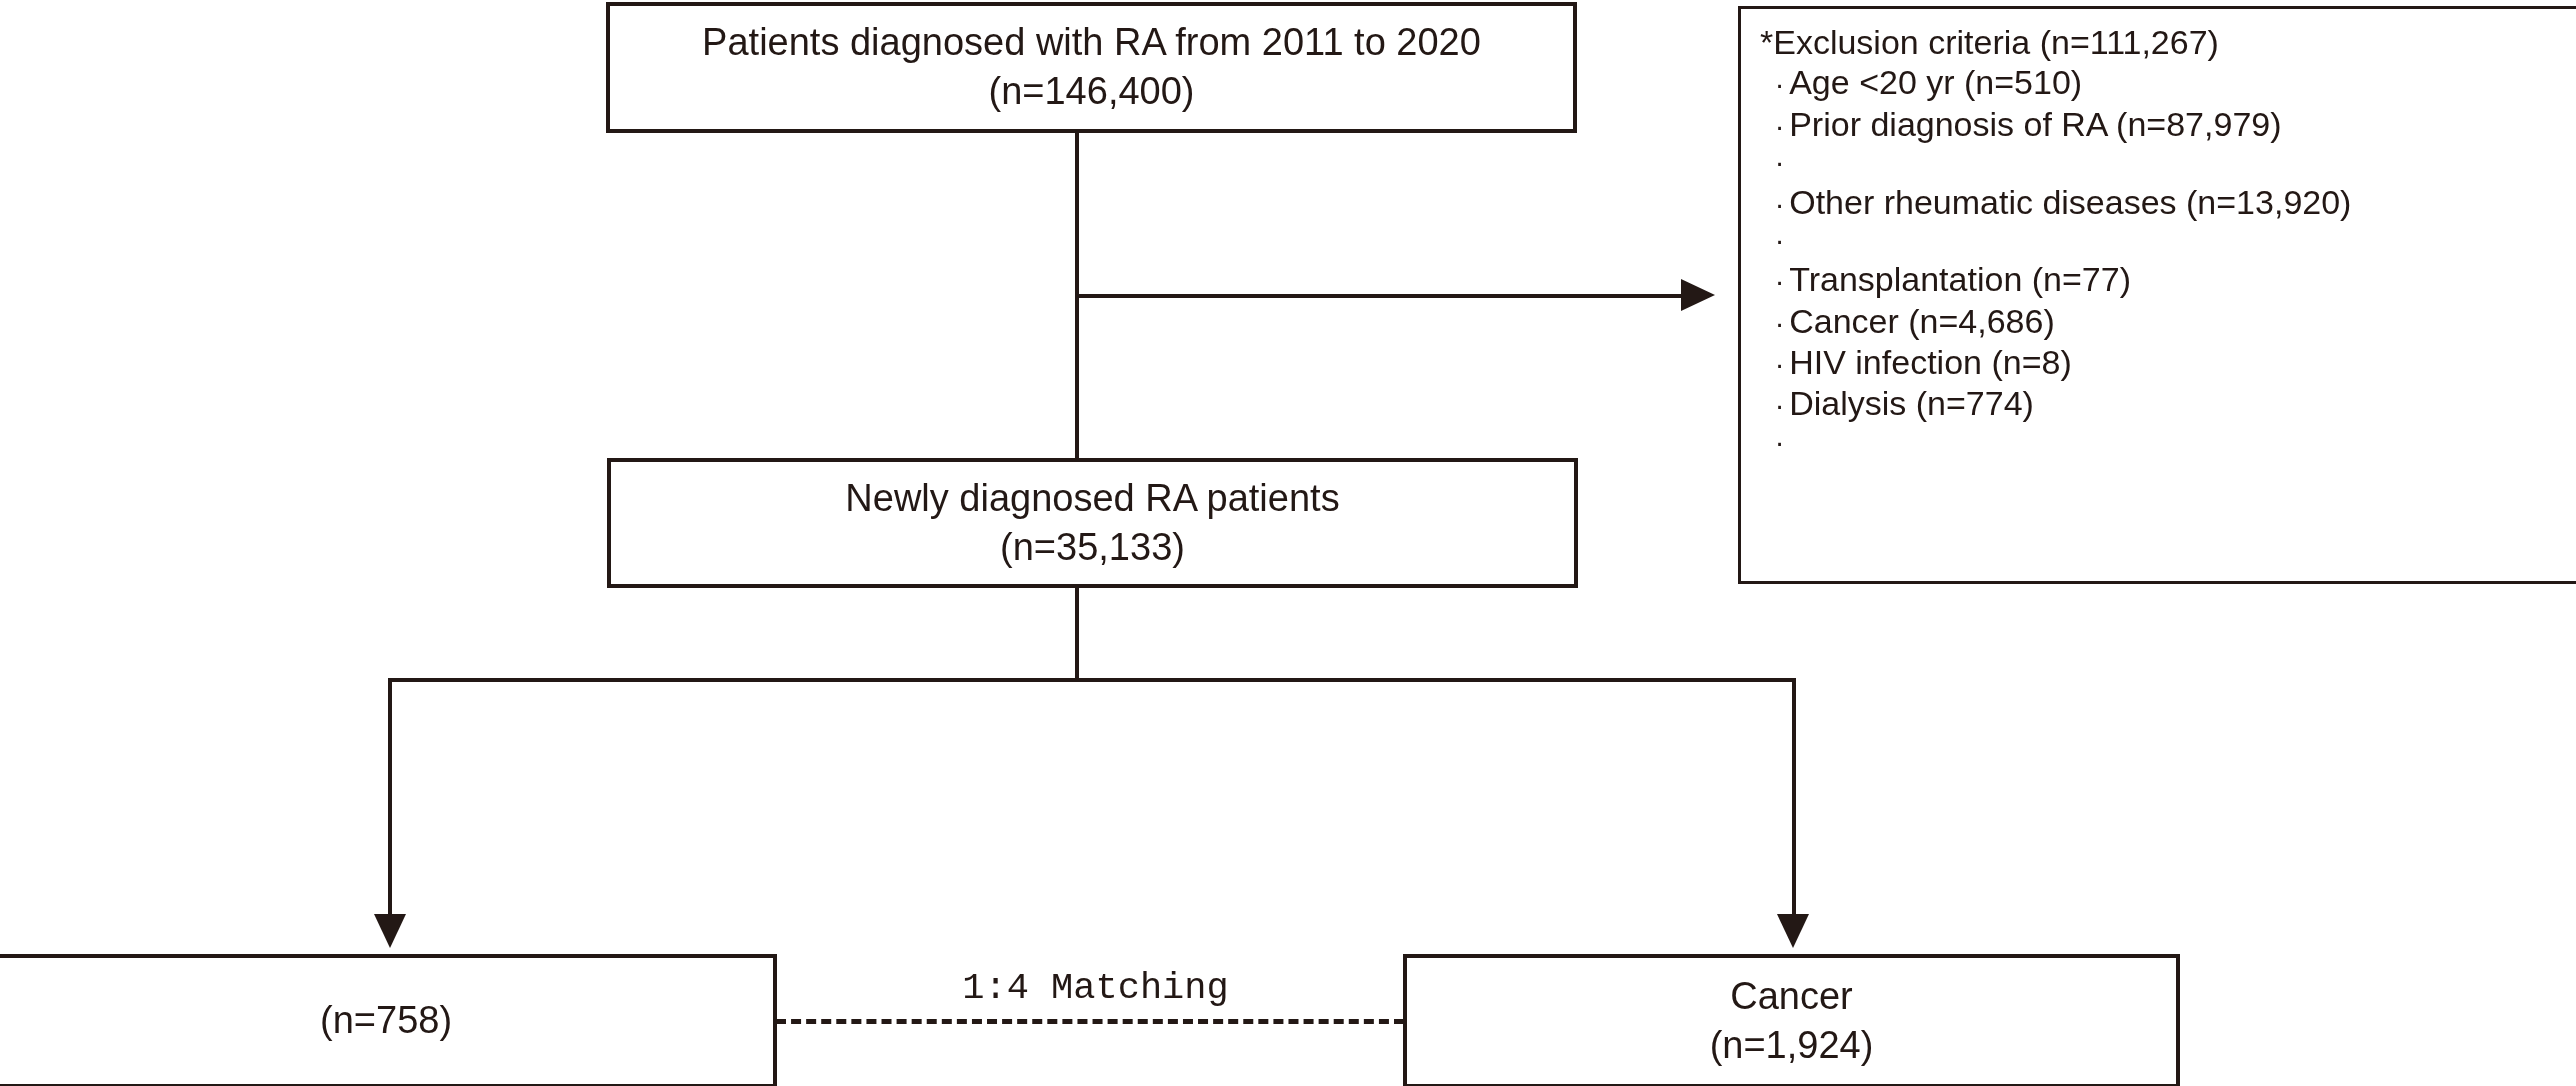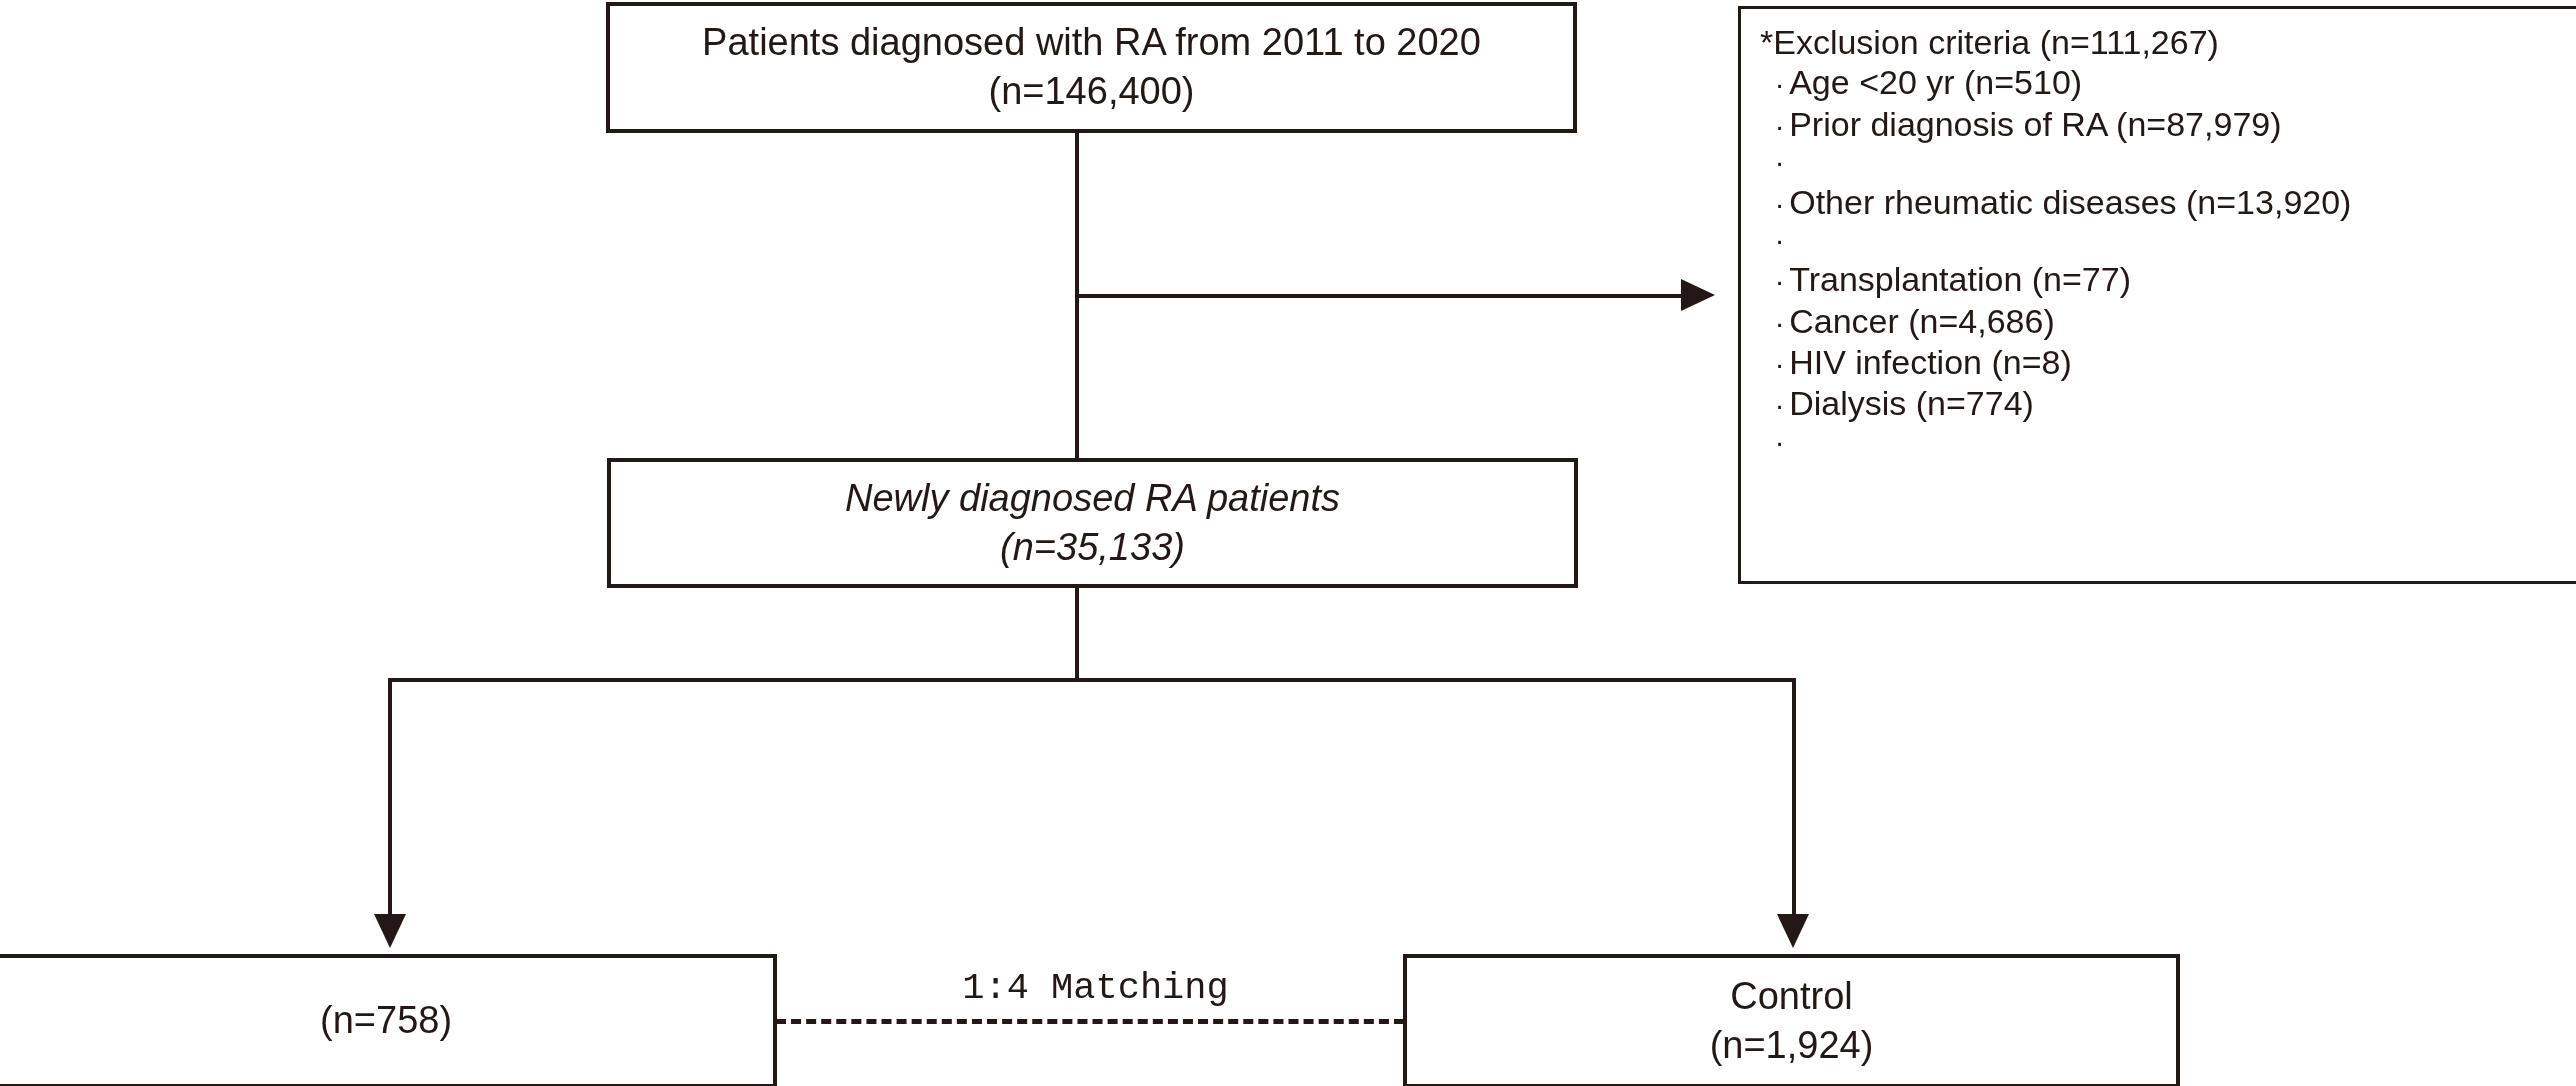--- a/index.html
+++ b/index.html
@@ -40,21 +40,20 @@
   
   #box-cohort {
     left: 606px;  top: 1.5px;
     width: 971px; height: 131px;
     font-size: 38px;
   }
   #box-newly {
     left: 607px; top: 458px;
     width: 971px; height: 130px;
     font-size: 38px;
-    font-style: italic;
   }
   #box-ami {
     left: -4.4px; top: 954px;
     width: 781px; height: 134px;
     font-size: 38px;
   }
   #box-control {
     left: 1403px; top: 954px;
     width: 777px; height: 134px;
     font-size: 38px;
@@ -210,21 +209,21 @@
   <div class="arrow-down" style="left:374px; top:914px;"></div>
 
   <div class="vline" style="left:1792px; top:678px; height:237px;"></div>
   <div class="arrow-down" style="left:1777px; top:914px;"></div>
 
   <div class="box" id="box-ami">
     <span class="line">(n=758)</span>
   </div>
 
   <div class="box" id="box-control">
-    <span class="line">Control</span>
+    <span class="line">Cancer</span>
     <span class="line">(n=1,924)</span>
   </div>
 
   <div class="dashline" style="left:776px; top:1019px; width:628px;"></div>
   <div id="matching-label">1:4 Matching</div>
 
 </div>
 
 
 </body></html>

